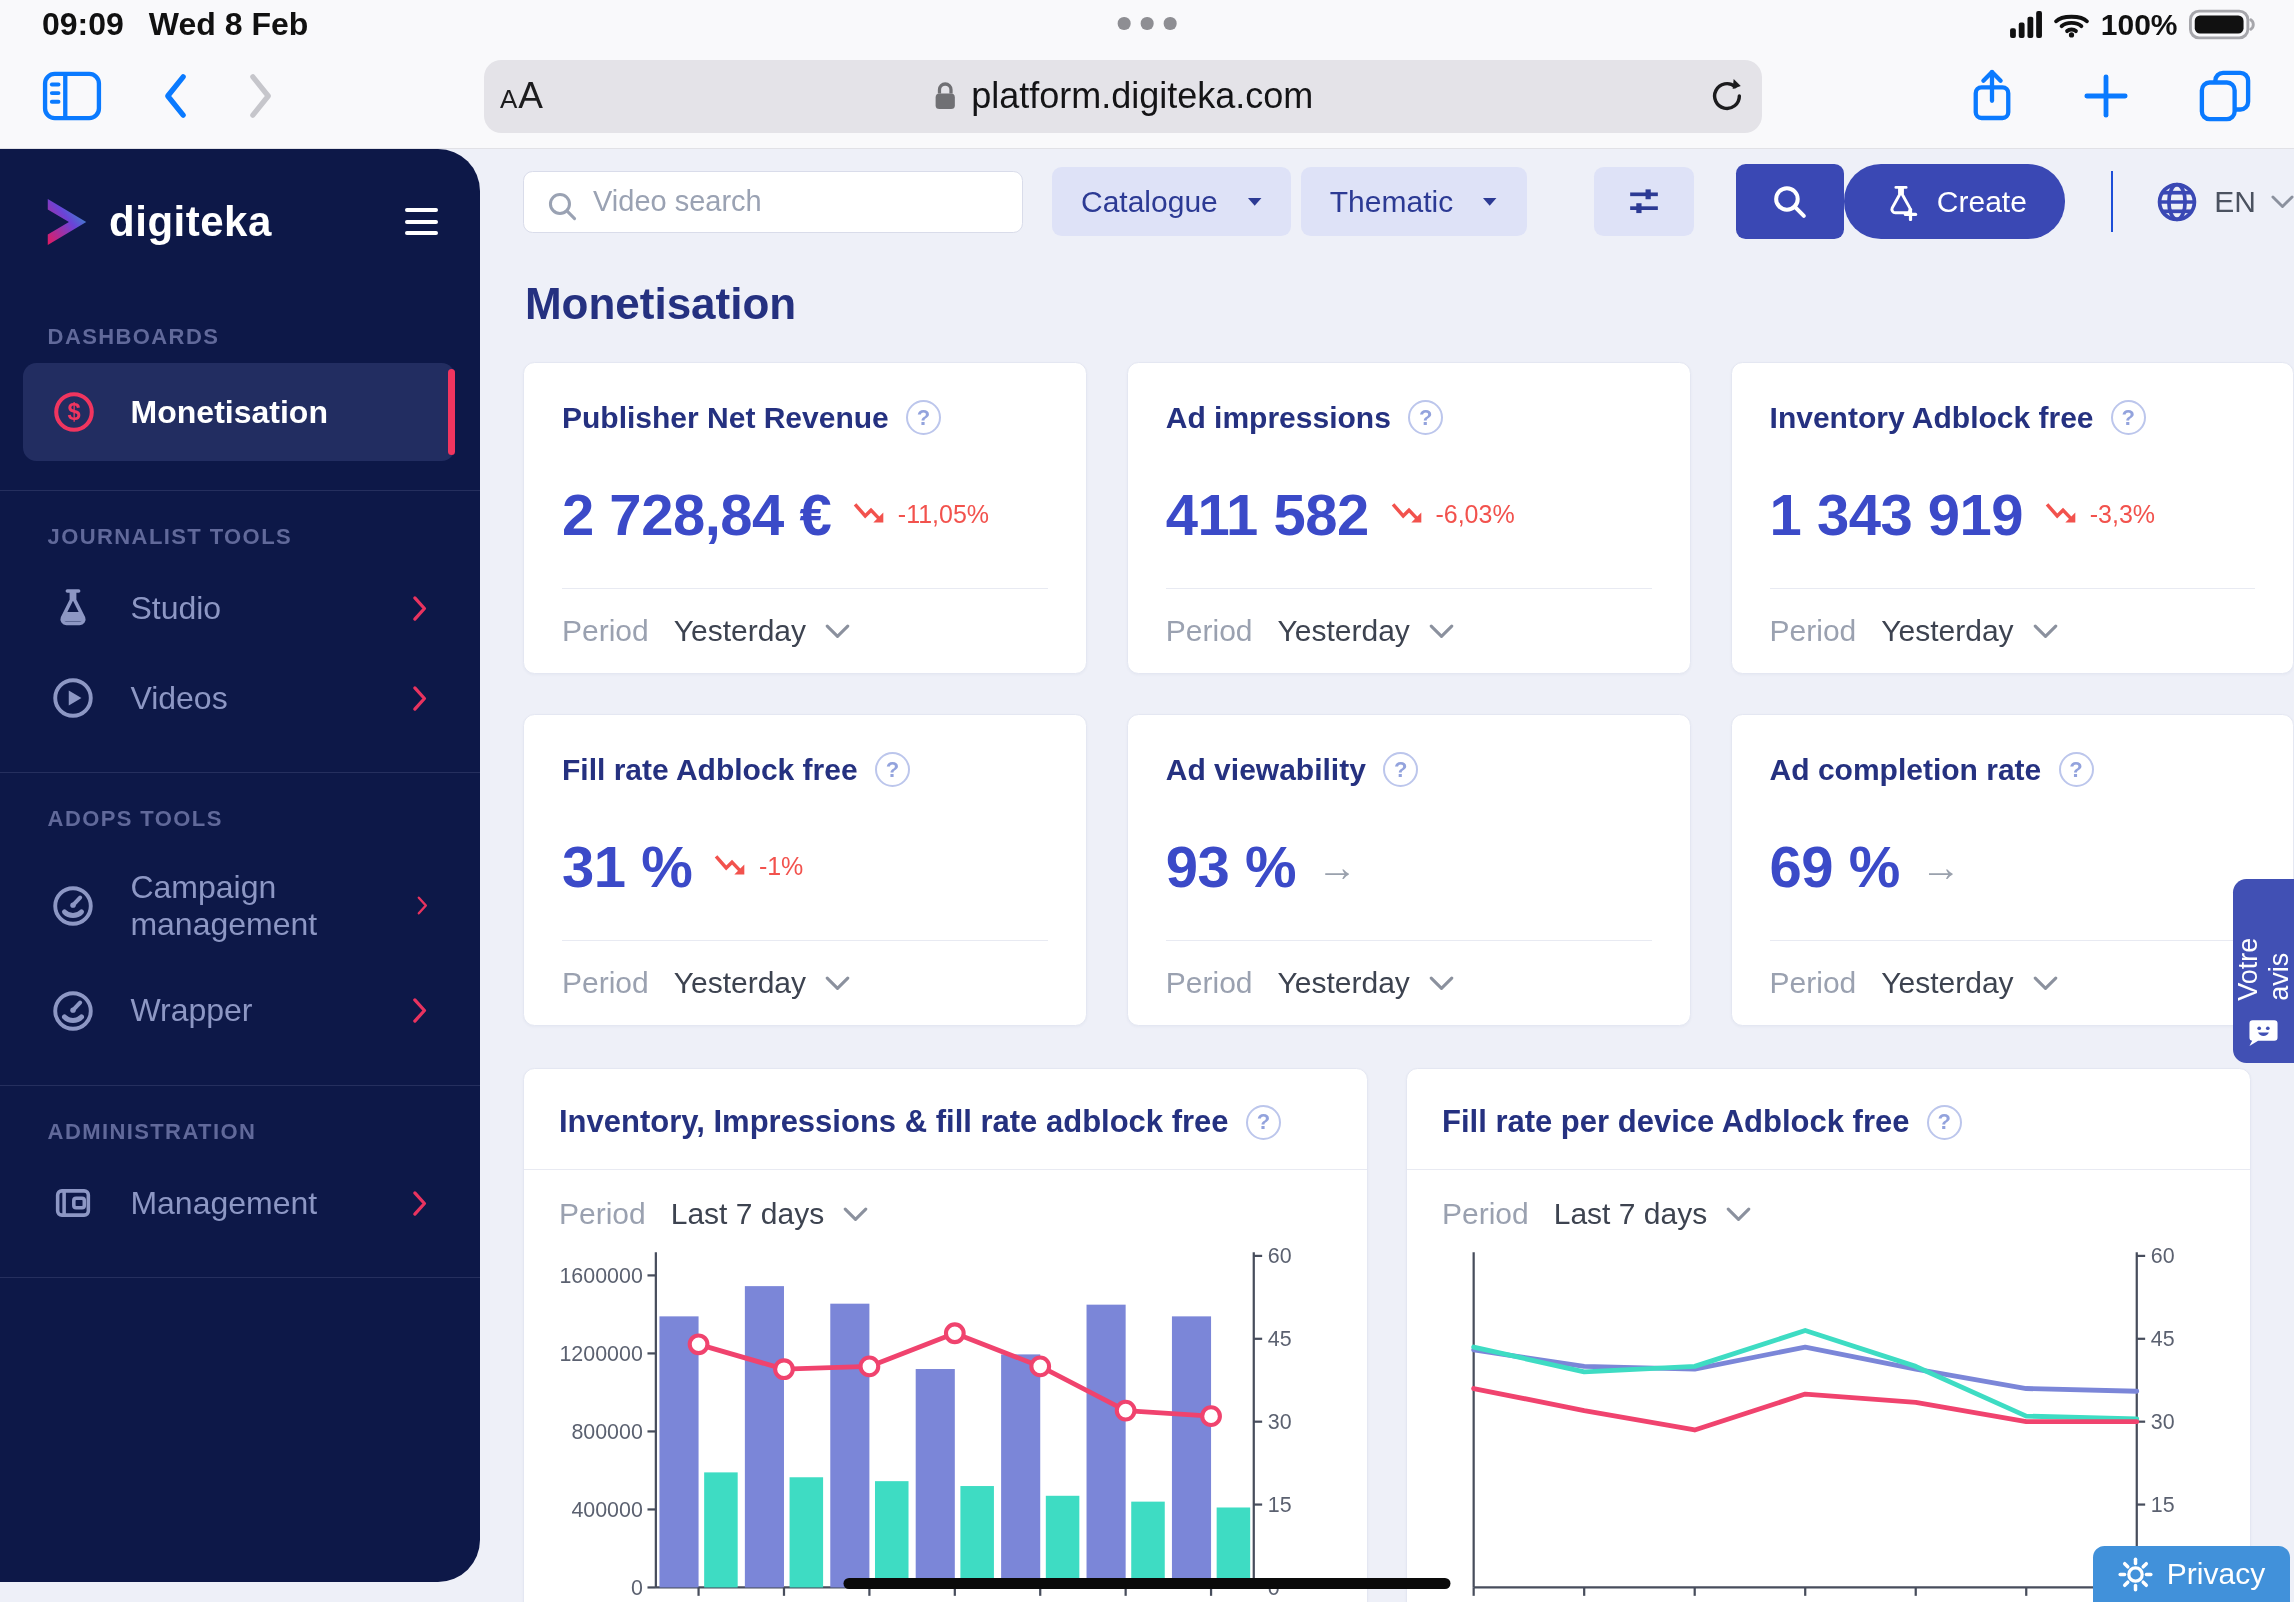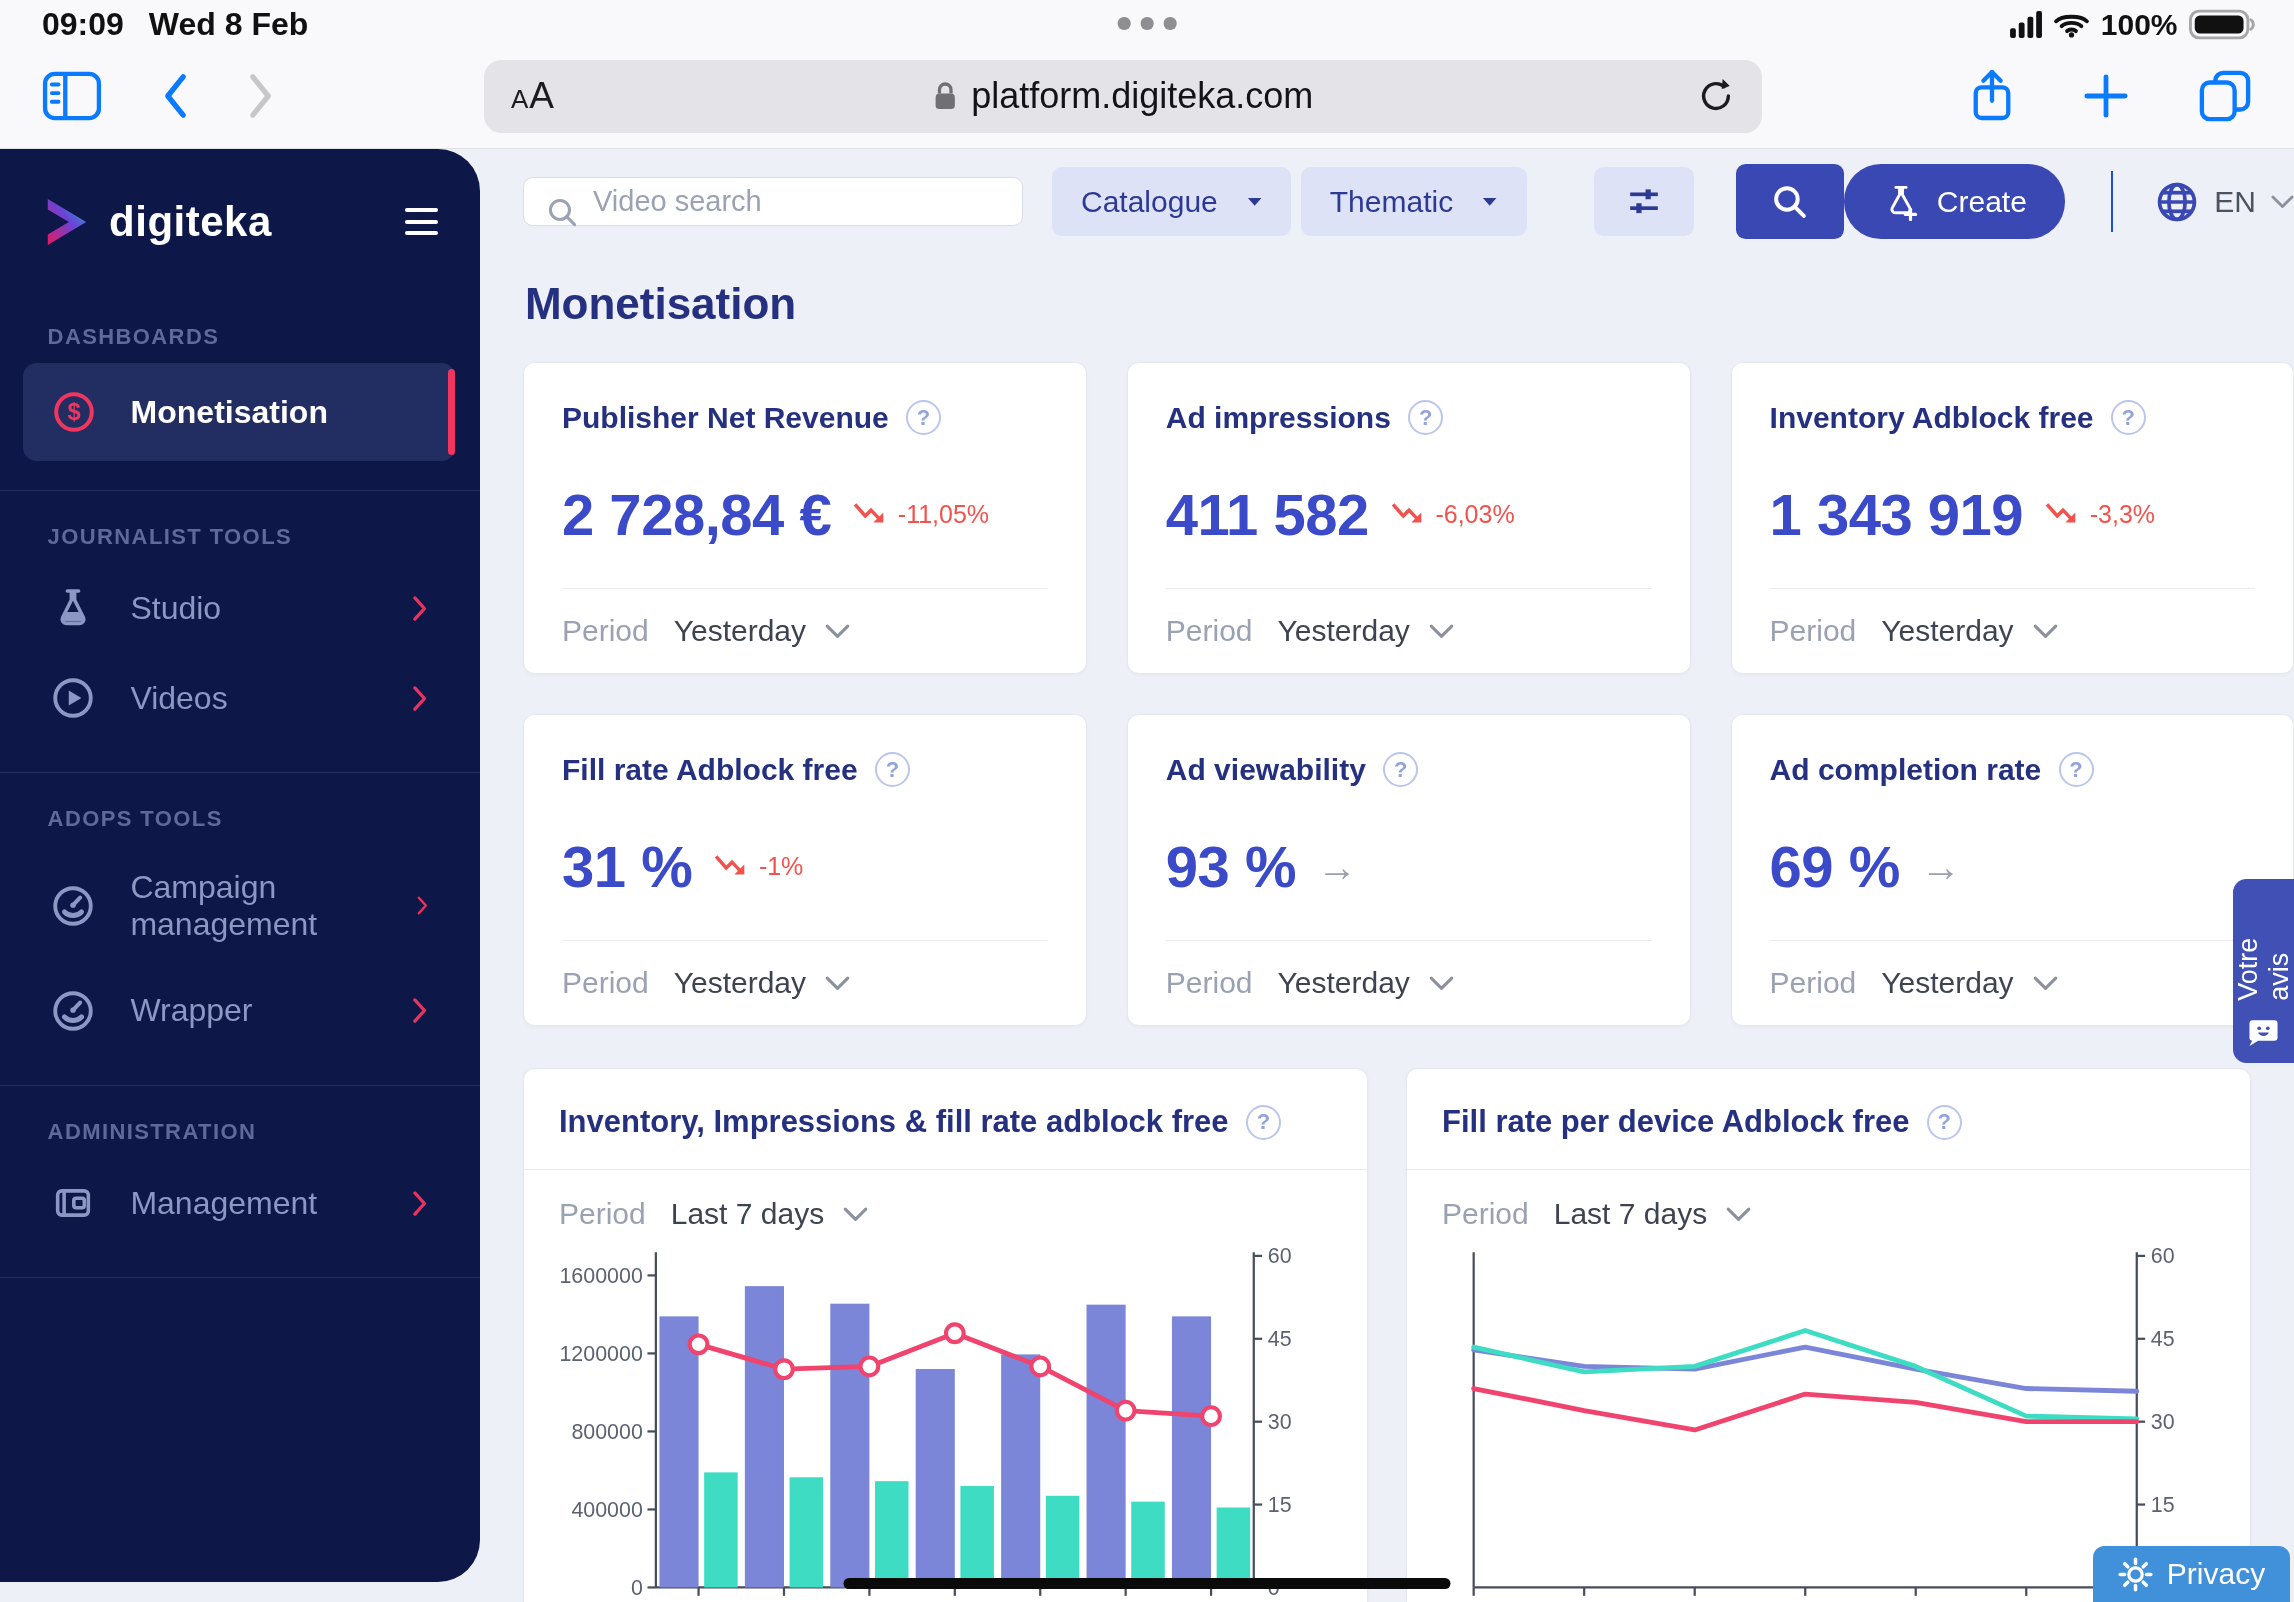--- a/index.html
+++ b/index.html
@@ -8,21 +8,21 @@
 
   
   .chrome { background:#f9f9fb; border-bottom:1px solid #e1e1e6; }
   .statusbar { height:44px; display:flex; align-items:center; padding:5.8px 38px 0 42px; position:relative; }
   .sb-left { display:flex; gap:25px; font-size:32px; font-weight:700; color:#111;text-align:center; }
   .sb-dots { position:absolute; left:50%; top:17.3px; transform:translateX(-50%); display:flex; gap:10.6px; }
   .sb-dots i { width:12.5px; height:12.5px; border-radius:50%; background:#8e8e93; }
   .sb-right { margin-left:auto; display:flex; align-items:center; gap:11.5px; font-size:30px; font-weight:700; color:#111; }
   .navbar { height:104px; display:flex; align-items:center; padding:0 42px; gap:42px; }
   .nav-icons { display:flex; align-items:center; gap:58px; }
-  .urlbar { flex:1; max-width:1278px; margin:0 auto; height:73px; background:#e4e3e8; border-radius:17.3px; display:flex; align-items:center; padding:0 27px; position:relative; }
+  .urlbar { flex:1; max-width:1278px; margin:0 auto; height:73px; background:#e4e3e8; border-radius:17.3px; display:flex; align-items:center; padding:0 16px; position:relative; }
   .aa { font-weight:400; color:#1c1c1e; letter-spacing:1px; }
   .aa .a1{font-size:26px;} .aa .a2{font-size:37px;}
   .url-center { position:absolute; left:50%; top:50%; transform:translate(-50%,-50%); display:flex; align-items:center; gap:13.4px; font-size:36px; color:#141416; }
   .reload { margin-left:auto; }
   .nav-right { display:flex; align-items:center; gap:69px; }
 
   
   .content { display:flex; height:1454px; }
 
   
@@ -38,21 +38,21 @@
   .side-item .si-icon { width:44px; height:44px; display:flex; align-items:center; justify-content:center; }
   .side-item .chev { margin-left:auto; }
   .side-item.active { background:#222d61; color:#fff; font-weight:700; margin:5.8px -13.4px 5.8px -15.4px; padding:27px 29px; }
   .side-item.active::after { content:""; position:absolute; right:0; top:5.8px; bottom:5.8px; width:7.7px; border-radius:7.7px; background:#f0355f; }
   .side-divider { height:1px; background:#252f5e; margin:29px -38px 0 -38px; }
 
   
   .main { flex:1; padding:15.4px 27px 0 43px; }
   .toolbar { display:flex; align-items:center; }
   .search-wrap { position:relative; width:500px; }
-  .search-wrap input { width:100%; height:49px; border:1px solid #d9dcea; border-radius:9.6px; background:#fff; padding:0 23px 0 69px; font-size:29px; color:#333; outline:none; font-family:inherit; }
+  .search-wrap input { width:100%; height:62px; border:1px solid #d9dcea; border-radius:9.6px; background:#fff; padding:0 23px 0 69px; font-size:29px; color:#333; outline:none; font-family:inherit; }
   .search-wrap input::placeholder { color:#9aa2b3; }
   .search-wrap .mag { position:absolute; left:23px; top:19px; }
   .chipbtn { height:69px; background:#dee2f7; border:none; border-radius:9.6px; color:#2c3a94; font-size:30px; font-weight:500; display:flex; align-items:center; gap:29px; padding:0 29px; cursor:pointer; font-family:inherit; }
   .chipbtn.cat { margin-left:29px; }
   .chipbtn.the { margin-left:9.6px; }
   .iconbtn { width:100px; height:69px; background:#dee2f7; border:none; border-radius:9.6px; display:flex; align-items:center; justify-content:center; margin-left:67px; cursor:pointer; }
   .searchbtn { width:108px; height:75px; background:#3a48b4; border:none; border-radius:9.6px; display:flex; align-items:center; justify-content:center; margin-left:42px; cursor:pointer; }
   .create { margin-left:auto; height:75px; border:none; border-radius:37px; background:#3a48b4; color:#fff; font-size:30px; font-weight:500; display:flex; align-items:center; gap:17.3px; padding:0 38px; cursor:pointer; font-family:inherit; }
   .lang { display:flex; align-items:center; gap:15.4px; margin-left:46px; padding-left:42px; border-left:2px solid #1d4ed8; height:61px; }
   .lang .code { font-size:30px; color:#4b5260; font-weight:500; }

